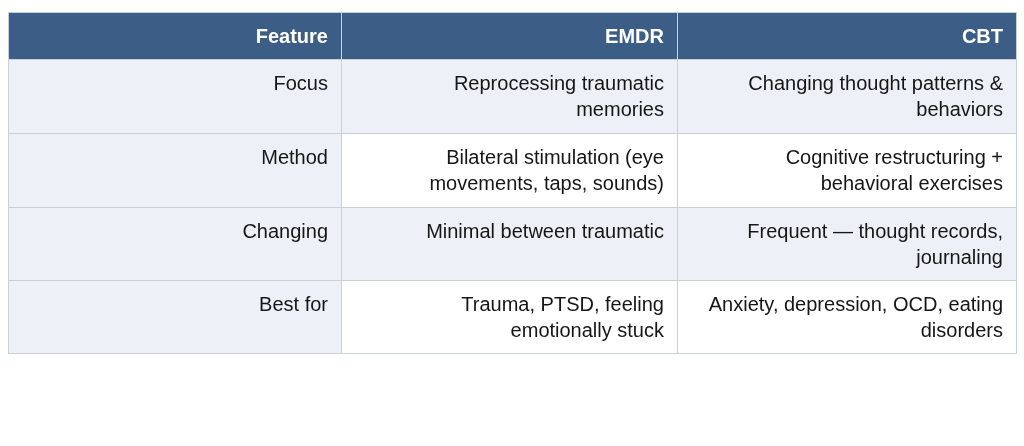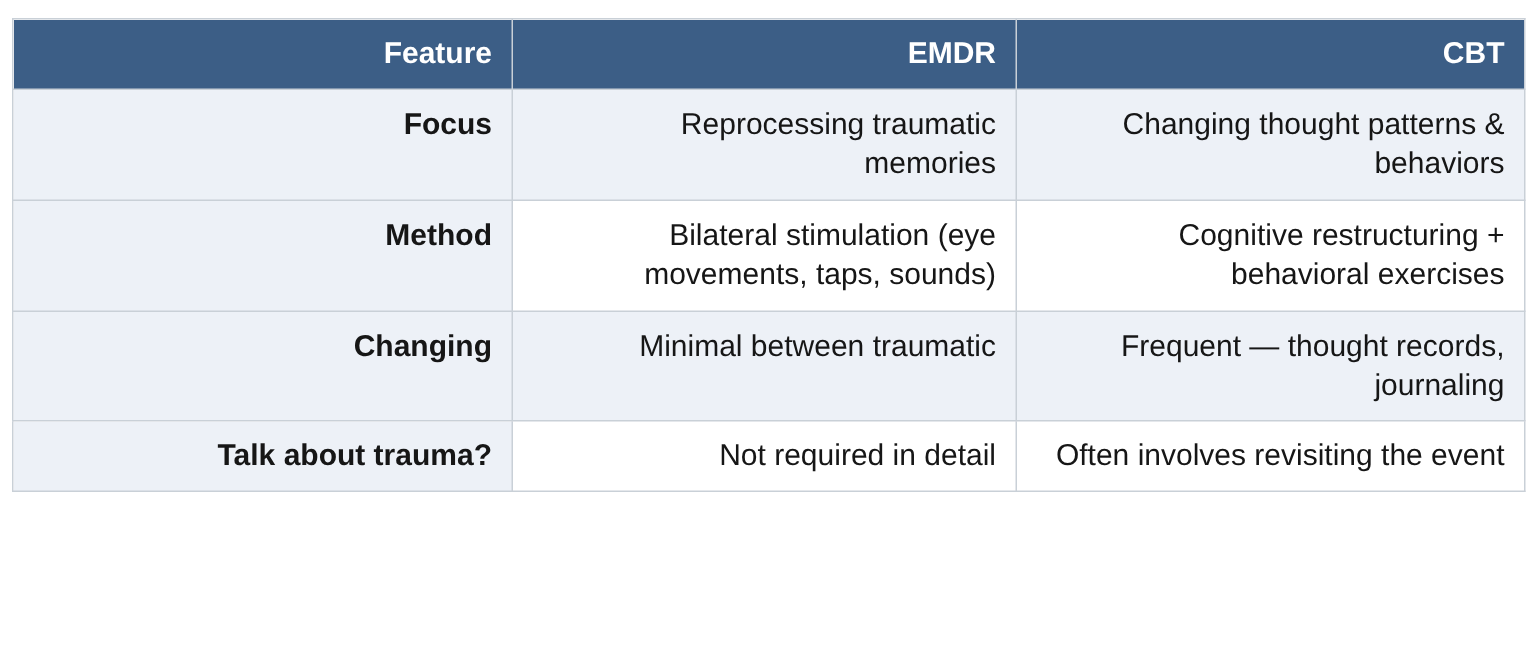--- a/index.html
+++ b/index.html
@@ -49,21 +49,21 @@
   thead th {
     background: var(--header-bg);
     color: var(--header-text);
     font-weight: bold;
     height: 41px;
     padding-top: 7px;
     padding-bottom: 7px;
   }
   tbody th {
     background: var(--stripe);
-    font-weight: bold;
+    font-weight: normal;
   }
   tbody td { background: var(--row-white); }
   tbody tr:nth-child(odd) td { background: var(--stripe); }
   tr.h74 { height: 74px; }
   tr.h43 { height: 43px; }
   tr.h72 { height: 72px; }
   tr.h73 { height: 73px; }
 </style>
 </head>
 <body>
@@ -96,20 +96,22 @@
 movements, taps, sounds)</td>
         <td>Cognitive restructuring +
 behavioral exercises</td>
       </tr>
       <tr class="h72">
         <th>Changing</th>
         <td>Minimal between traumatic</td>
         <td>Frequent — thought records,
 journaling</td>
       </tr>
-      <tr class="h43">
-        <th>Talk about trauma?</th>
-        <td>Not required in detail</td>
-        <td>Often involves revisiting the event</td>
+      <tr class="h73">
+        <th>Best for</th>
+        <td>Trauma, PTSD, feeling
+emotionally stuck</td>
+        <td>Anxiety, depression, OCD, eating
+disorders</td>
       </tr>
     </tbody>
   </table>
 </div>
 
 </body></html>

